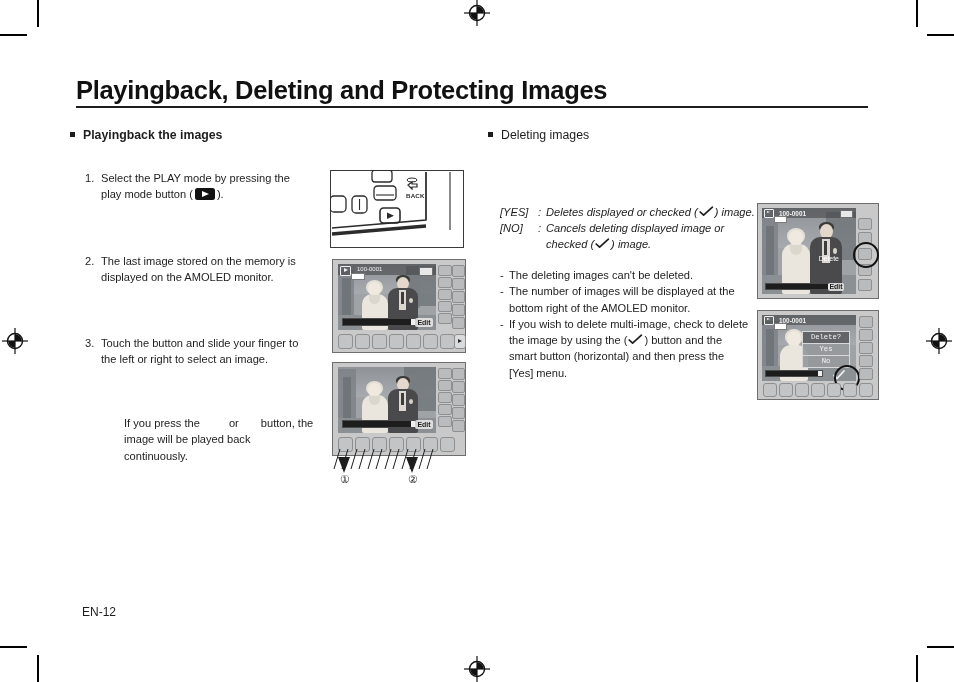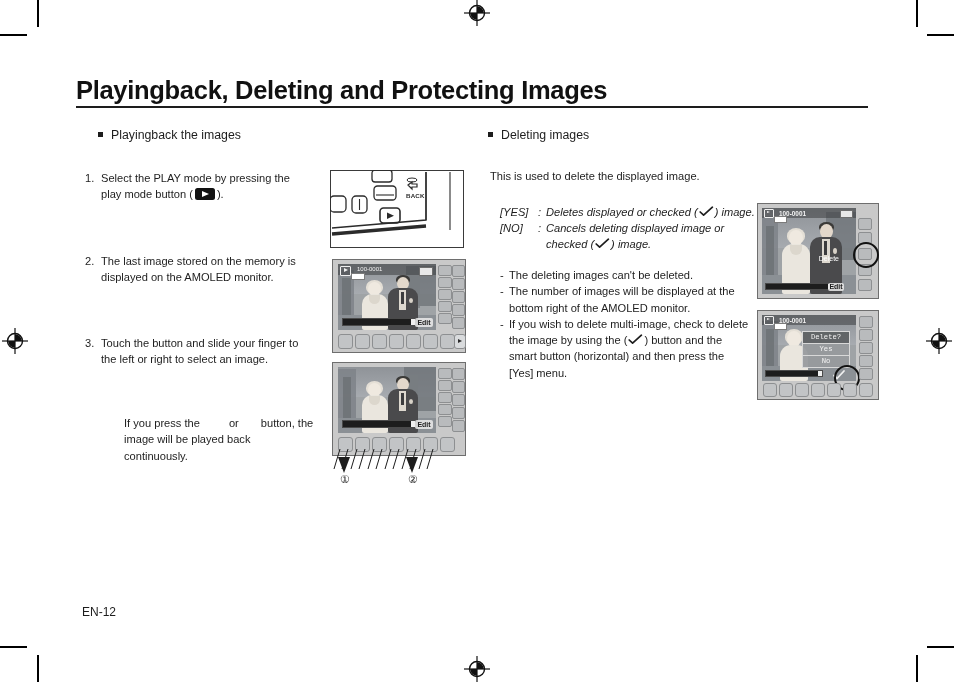--- a/index.html
+++ b/index.html
@@ -142,21 +142,21 @@
       <line x1="0" y1="13" x2="26" y2="13" stroke="#111" stroke-width="1.2"></line>
       <circle cx="13" cy="13" r="7.5" fill="none" stroke="#111" stroke-width="1.4"></circle>
       <path d="M13 6.2 A6.8 6.8 0 0 1 19.8 13 L13 13 Z" fill="#111"></path>
       <path d="M13 19.8 A6.8 6.8 0 0 1 6.2 13 L13 13 Z" fill="#111"></path>
     </svg>
   </div>
 
   <div class="title">Playingback, Deleting and Protecting Images</div>
   <div class="title-rule"></div>
 
-  <div class="sechead" style="left:98px;top:128px;">
+  <div class="sechead" style="left:70px;top:128px;font-weight:bold;">
     <span class="sq"></span><span>Playingback the images</span>
   </div>
 
   <div class="num" style="left:85px;top:170px;width:215px;">
     <span class="n">1.</span>
     <span class="b"><span>Select the PLAY mode by pressing the play mode button (</span><span class="playicon"></span><span>).</span></span>
   </div>
 
   <div class="num" style="left:85px;top:253px;width:215px;">
     <span class="n">2.</span>
@@ -171,21 +171,20 @@
   <div class="txt" style="left:124px;top:384px;width:190px;margin-top:31px;">
     <span>If you press the</span>
     <span style="display:inline-block;width:26px;"></span><span>or</span><span style="display:inline-block;width:22px;"></span><span>button, the image</span>
     <span>will be played back continuously.</span>
   </div>
 
   <div class="sechead" style="left:488px;top:128px;">
     <span class="sq"></span><span>Deleting images</span>
   </div>
 
-  <div class="txt" style="left:490px;top:168px;width:280px;">This is used to delete the displayed image.</div>
 
   <div class="defrow" style="left:500px;top:204px;">
     <span class="k">[YES]</span><span class="c">:</span><span>Deletes displayed or checked (</span><span class="ckicon"><svg width="15" height="11" viewBox="0 0 15 11">
           <path d="M1.2 6.0 L4.6 9.2 L13.4 1.2" stroke="#1d1d1d" stroke-width="1.7" fill="none" stroke-linecap="round" stroke-linejoin="round"></path>
         </svg></span><span>) image.</span>
   </div>
 
   <div class="defrow" style="left:500px;top:220px;">
     <span class="k">[NO]</span><span class="c">:</span><span>Cancels deleting displayed image or</span>
   </div>

